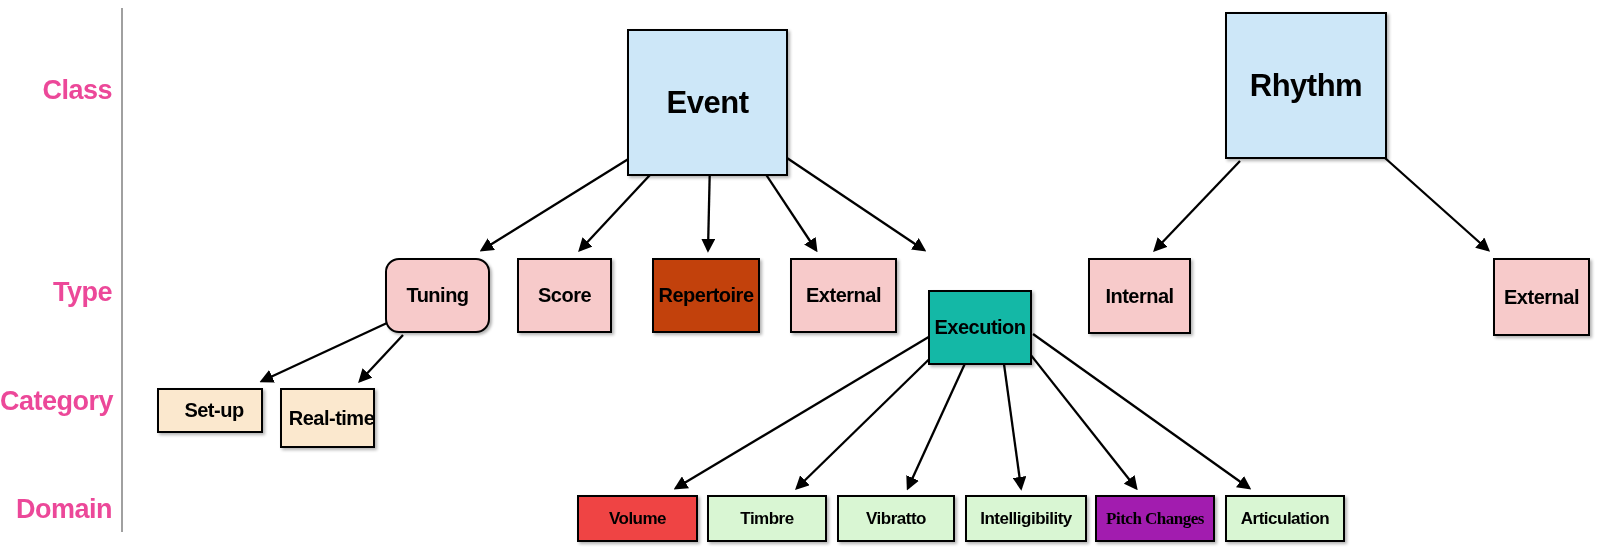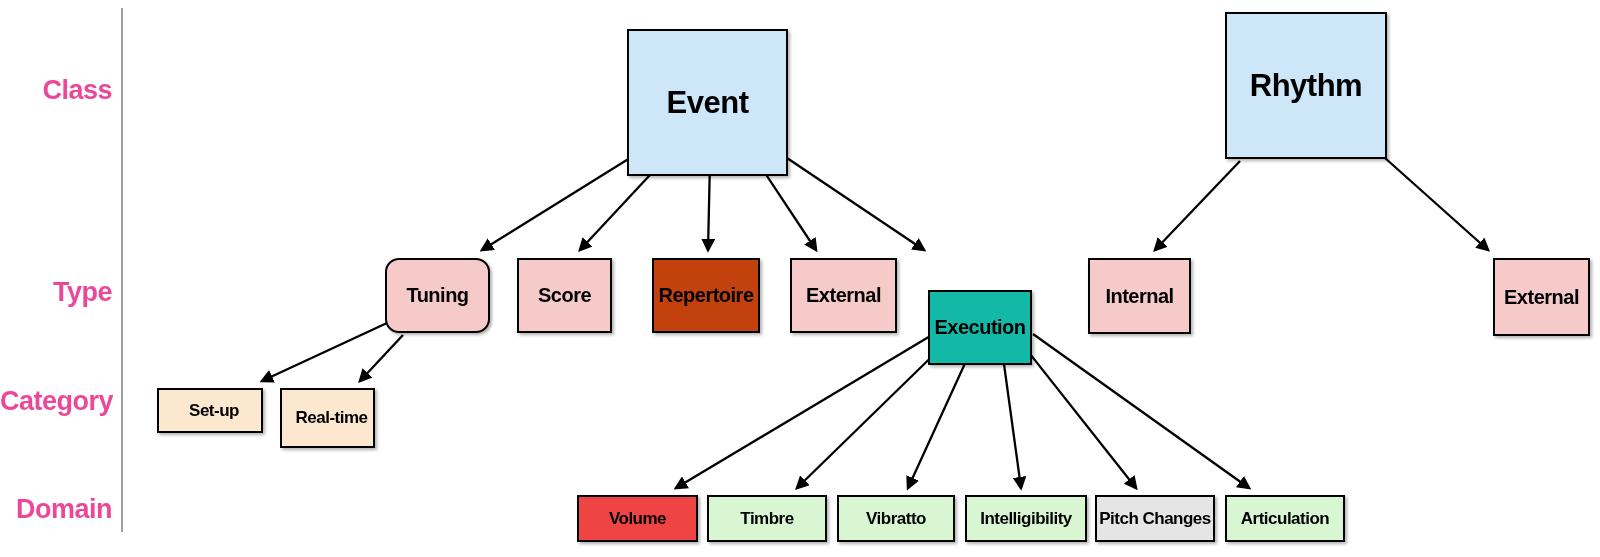--- a/index.html
+++ b/index.html
@@ -45,21 +45,21 @@
     align-items: center;
     justify-content: center;
     text-align: center;
     color: #000000;
     font-weight: bold;
     letter-spacing: -0.5px;
     white-space: nowrap;
   }
   .lvl-class    { font-size: 31px; }
   .lvl-type     { font-size: 20px; }
-  .lvl-category { font-size: 17px; padding-left: 8px; }
+  .lvl-category { font-size: 20px; padding-left: 8px; }
   .lvl-domain   { font-size: 17px; }
 </style>
 </head>
 <body>
 
 <div id="canvas">
 
   <div class="axis-line"></div>
   <div class="axis-label" style="top:73px">Class</div>
   <div class="axis-label" style="top:275px">Type</div>
@@ -130,20 +130,20 @@
   </div>
   <div class="node lvl-domain" style="left: 837px; top: 495px; width: 118px; height: 47px; background: rgb(217, 246, 211);">
     <span>Vibratto</span>
   </div>
   <div class="node lvl-domain" style="left: 707px; top: 495px; width: 120px; height: 47px; background: rgb(217, 246, 211);">
     <span>Timbre</span>
   </div>
   <div class="node lvl-domain" style="left: 965px; top: 495px; width: 122px; height: 47px; background: rgb(217, 246, 211);">
     <span>Intelligibility</span>
   </div>
-  <div class="node lvl-domain" style="left: 1095px; top: 495px; width: 120px; height: 47px; background: #e5e5e5;">
+  <div class="node lvl-domain" style="left: 1095px; top: 495px; width: 120px; height: 47px; background: #a21caf; font-family: Liberation Serif, serif;">
     <span>Pitch Changes</span>
   </div>
   <div class="node lvl-domain" style="left: 1225px; top: 495px; width: 120px; height: 47px; background: rgb(217, 246, 211);">
     <span>Articulation</span>
   </div>
 
 </div>
 
 </body></html>

